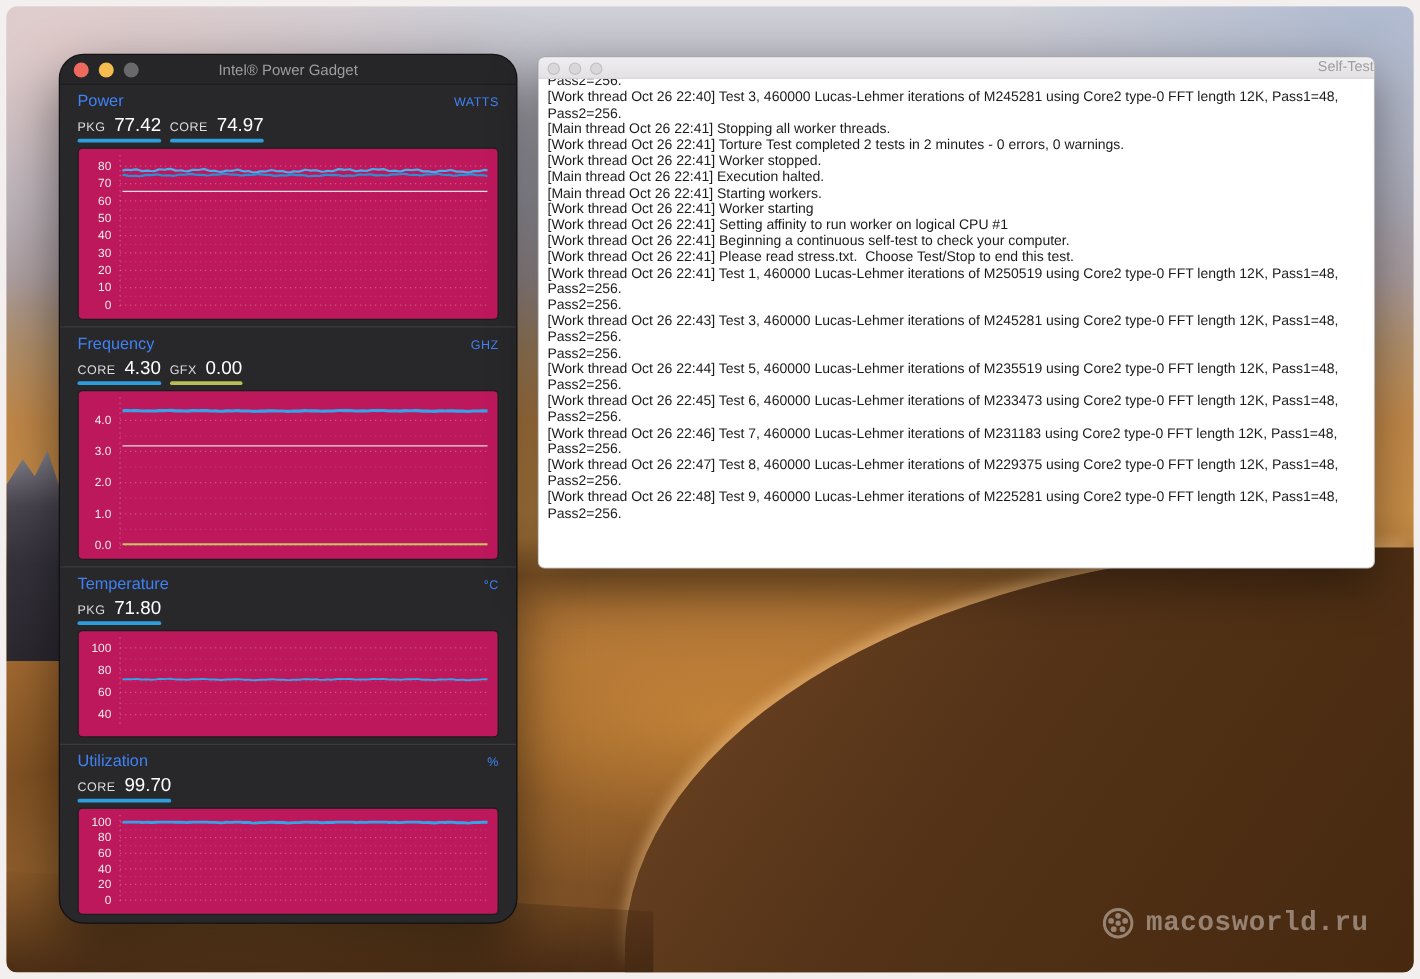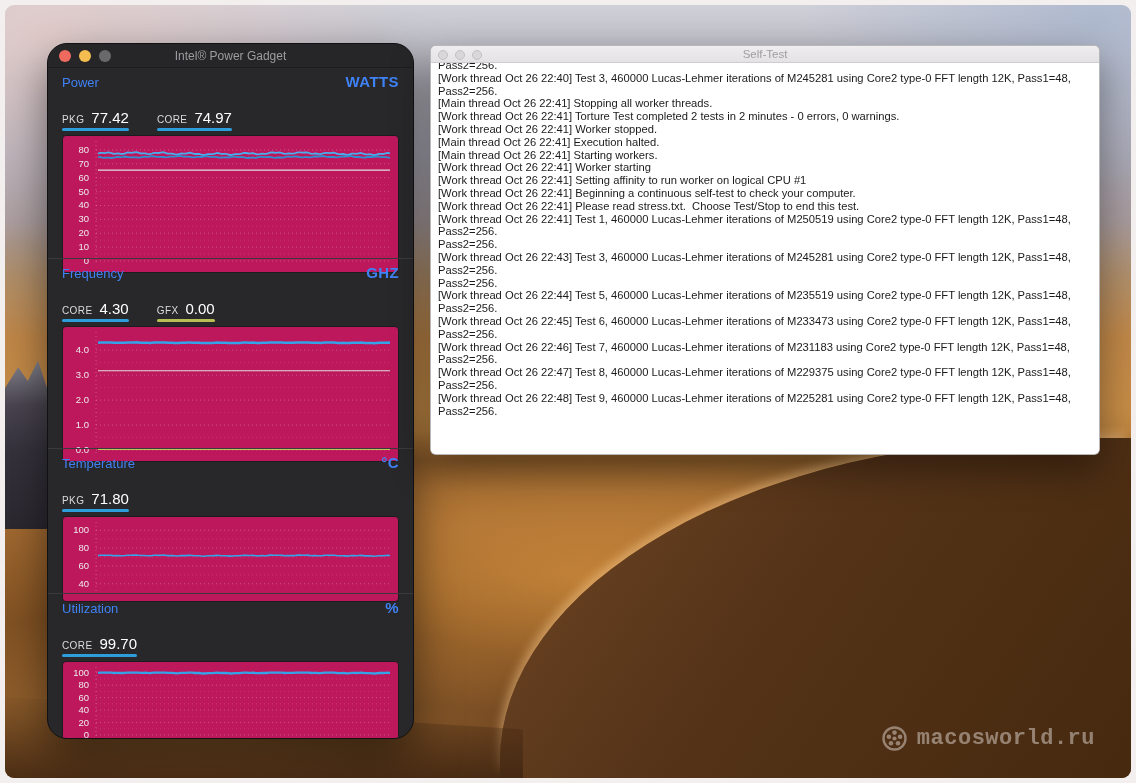--- a/index.html
+++ b/index.html
@@ -38,40 +38,40 @@
   .pg-title{font-size:12px;color:#9d9da0;}
   .tl-group{position:absolute;left:11px;top:6px;display:flex;gap:8px;}
   .tl{width:12px;height:12px;border-radius:50%;}
   .tl-red{background:#ee6a5f;}
   .tl-yellow{background:#f5bd4f;}
   .tl-gray{background:#69696b;}
   .pg-section{padding:5px 14px 8px;flex:1 1 auto;min-height:0;}
   .pg-section + .pg-section{border-top:1px solid #3a3a3d;}
   .sec-head{display:flex;align-items:baseline;justify-content:space-between;height:16px;}
   .sec-label{font-size:13px;color:#3f82f5;}
-  .sec-unit{font-size:15px;font-weight:bold;color:#3f82f5;letter-spacing:0.4px;}
-  .metrics{display:flex;gap:28px;margin-top:20px;}
+  .sec-unit{font-size:10px;font-weight:normal;color:#3f82f5;letter-spacing:0.4px;}
+  .metrics{display:flex;gap:7px;margin-top:3px;}
   .metric{display:flex;flex-direction:column;}
   .metric-line{display:flex;align-items:baseline;white-space:nowrap;}
   .m-label{font-size:10px;letter-spacing:0.4px;color:#dcdcdd;}
   .m-value{font-size:15px;color:#ffffff;margin-left:7px;}
   .m-underline{height:3px;border-radius:1.5px;margin-top:2px;}
   .u-blue{background:#2d9ddb;}
   .u-yellow{background:#b9bd55;}
   .pg-chart{margin-top:4px;background:#be185d;border:1px solid #1c1c1e;border-radius:4px;overflow:hidden;}
   .sec-power .pg-chart{height:138px;}
   .sec-frequency .pg-chart{height:136px;}
   .sec-temperature .pg-chart{height:86px;}
   .sec-utilization .pg-chart{height:86px;}
   
   .st-window{position:absolute;left:425px;top:40px;width:670px;height:410px;z-index:6;
     background:#ffffff;border-radius:6px;border:1px solid rgba(0,0,0,0.28);
     box-shadow:0 14px 38px rgba(0,0,0,0.4);display:flex;flex-direction:column;overflow:hidden;}
   .st-titlebar{position:relative;flex:0 0 17px;height:17px;background:linear-gradient(#efedef,#e4e2e4);
-    border-bottom:1px solid #cfcdcf;display:flex;align-items:center;justify-content:center;}
+    border-bottom:1px solid #cfcdcf;display:flex;align-items:center;justify-content:flex-end;}
   .st-title{font-size:11.5px;color:#9e9e9e;}
   .st-dots{position:absolute;left:7px;top:3.5px;display:flex;gap:7px;}
   .st-dot{width:10px;height:10px;border-radius:50%;background:#d9d7d9;border:1px solid #c3c1c3;}
   .st-log{flex:1 1 auto;overflow:hidden;padding:3px 7px 0 7px;background:#fff;}
   .log-line{font-size:11.2px;line-height:12.8px;color:#1b1b1b;white-space:pre;overflow:hidden;}
   .log-line:first-child{margin-top:-7px;}
 </style>
 </head>
 <body>
 

